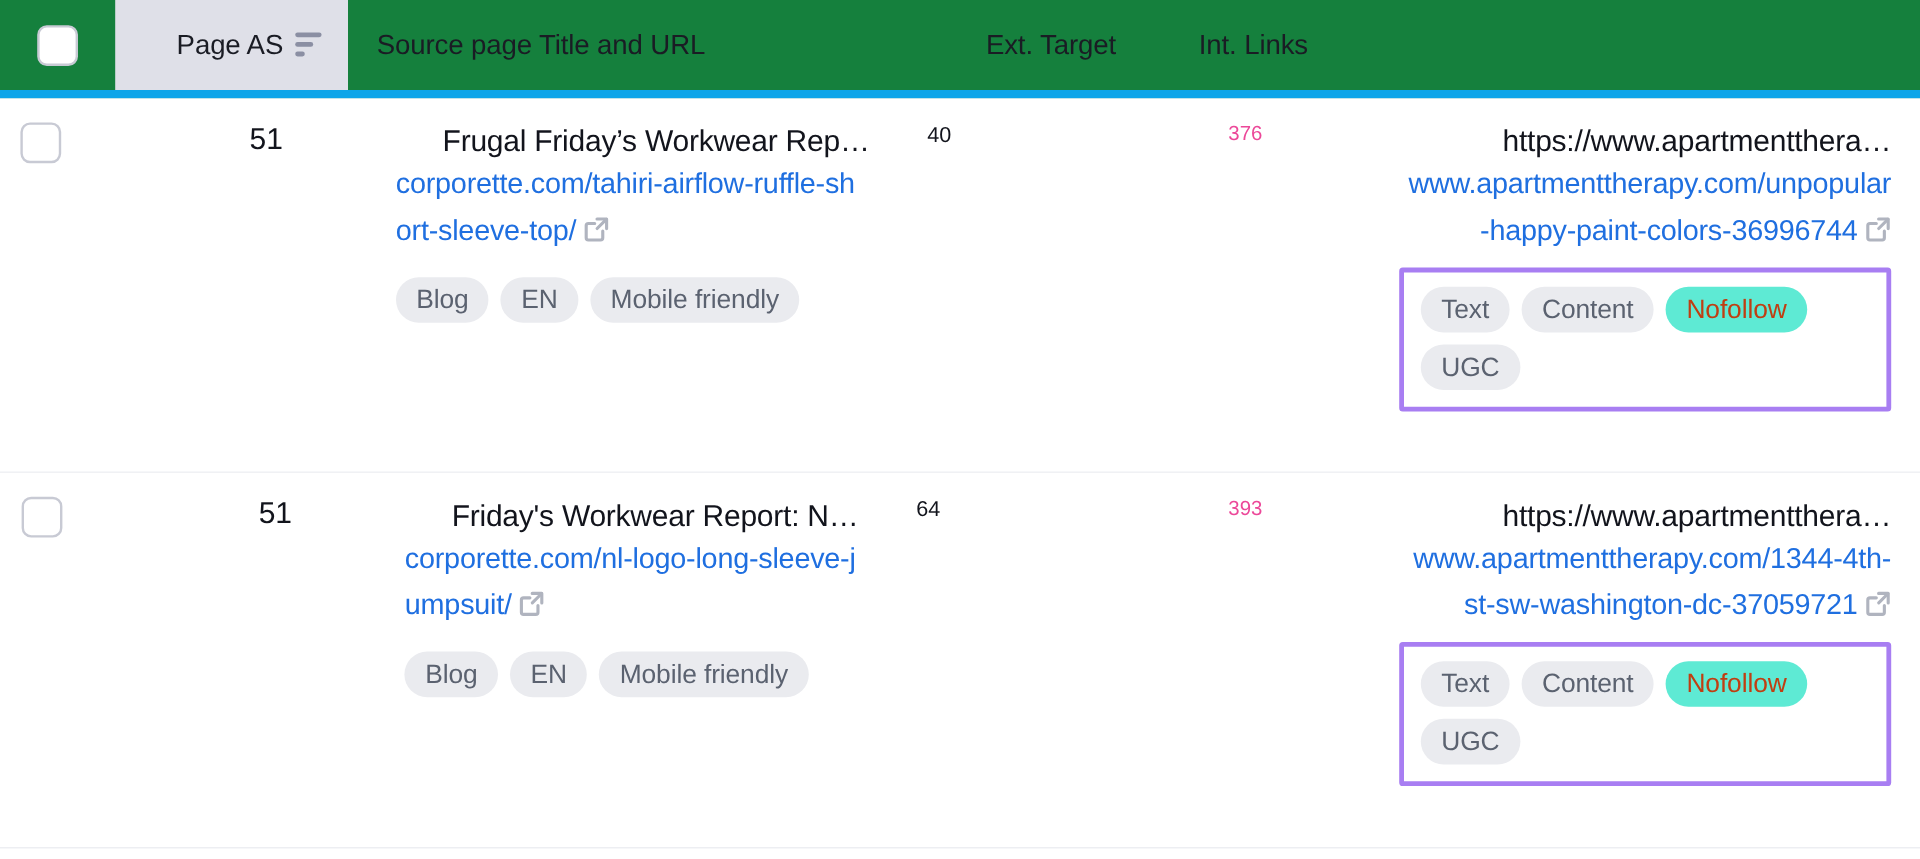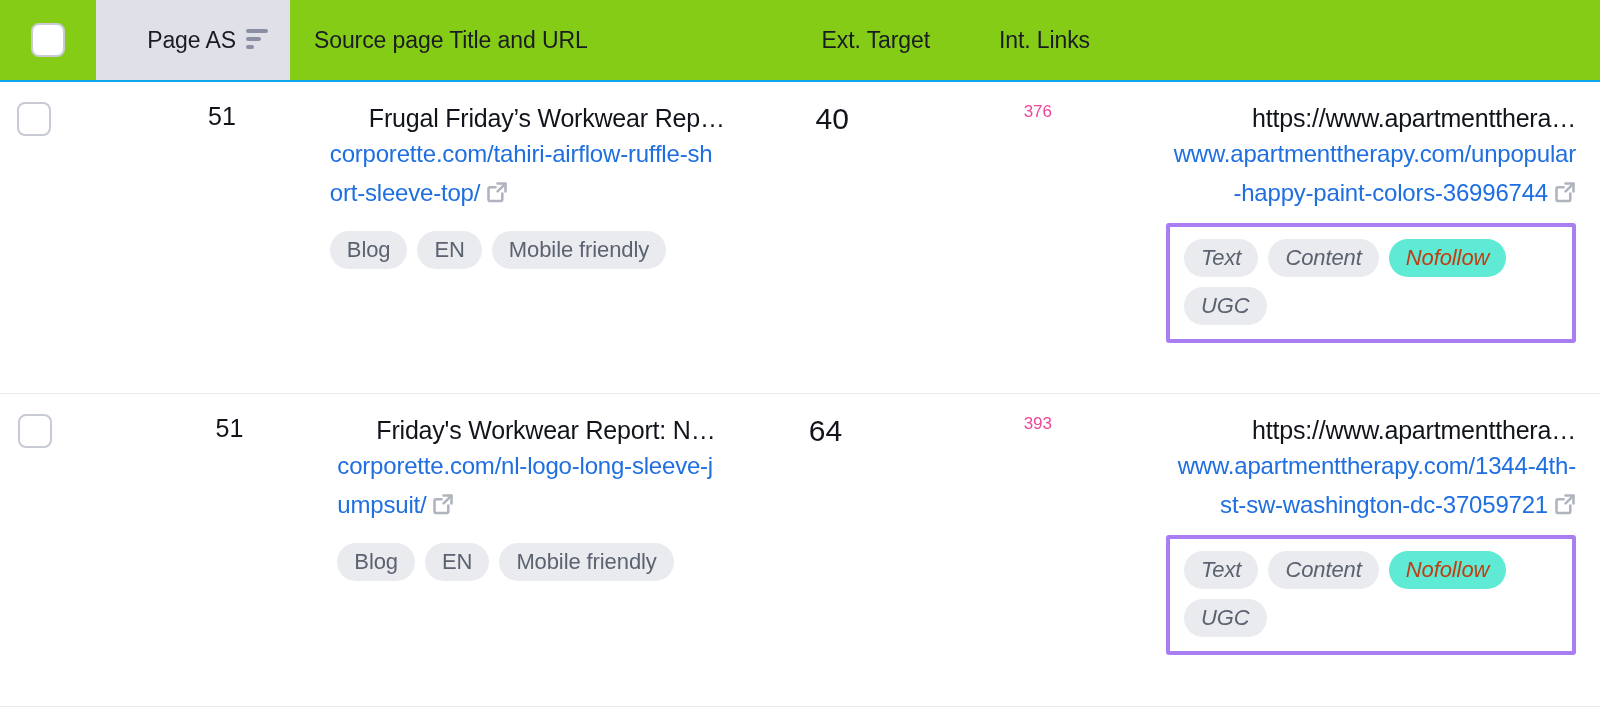--- a/index.html
+++ b/index.html
@@ -17,22 +17,22 @@
     height: 716px;
     position: relative;
     background: #ffffff;
     overflow: hidden;
   }
 
   
   .table-header {
     display: flex;
     height: 82px;
-    background: #84cc16;
-    border-bottom: 2px solid #0ea5e9;
+    background: #15803d;
+    border-bottom: 7px solid #0ea5e9;
   }
 
   .th {
     display: flex;
     align-items: center;
     font-size: 23px;
     color: #1a1c24;
     font-weight: 400;
     letter-spacing: -0.1px;
   }
@@ -77,21 +77,21 @@
   }
   .row-1 { height: 312px; }
   .row-2 { height: 313px; }
 
   .td { padding-top: 20px; }
 
   .td-check  { width: 96px;  display: flex; justify-content: center; }
   .td-pageas { width: 194px; text-align: right; padding-right: 22px;
                font-size: 25px; color: #12141c; }
   .td-source { width: 470px; padding-left: 24px; }
-  .td-ext    { width: 170px; text-align: center; font-size: 30px; color: #12141c; }
+  .td-ext    { width: 170px; text-align: left; font-size: 18px; color: #12141c; }
   .td-int    { width: 170px; text-align: right; padding-right: 10px;
                font-size: 17px; color: #ec4899; }
   .td-anchor { flex: 1;      padding-left: 56px; padding-right: 24px; text-align: right; }
 
   .cell-title {
     font-size: 25px;
     color: #12141c;
     line-height: 1.32;
     letter-spacing: -0.2px;
     white-space: nowrap;
@@ -144,21 +144,21 @@
   }
 
   
   .highlight-box {
     margin-top: 10px;
     border: 4px solid #a87ef2;
     border-radius: 3px;
     padding: 12px 14px 14px 14px;
     width: 410px;
   }
-  .highlight-box .pill-row { margin-top: 0; font-style: italic; }
+  .highlight-box .pill-row { margin-top: 0; }
 </style>
 </head>
 <body>
 
 <div class="backlinks-table">
 
   <div class="table-header">
 
     <div class="th th-check">
       <div class="checkbox"></div>

